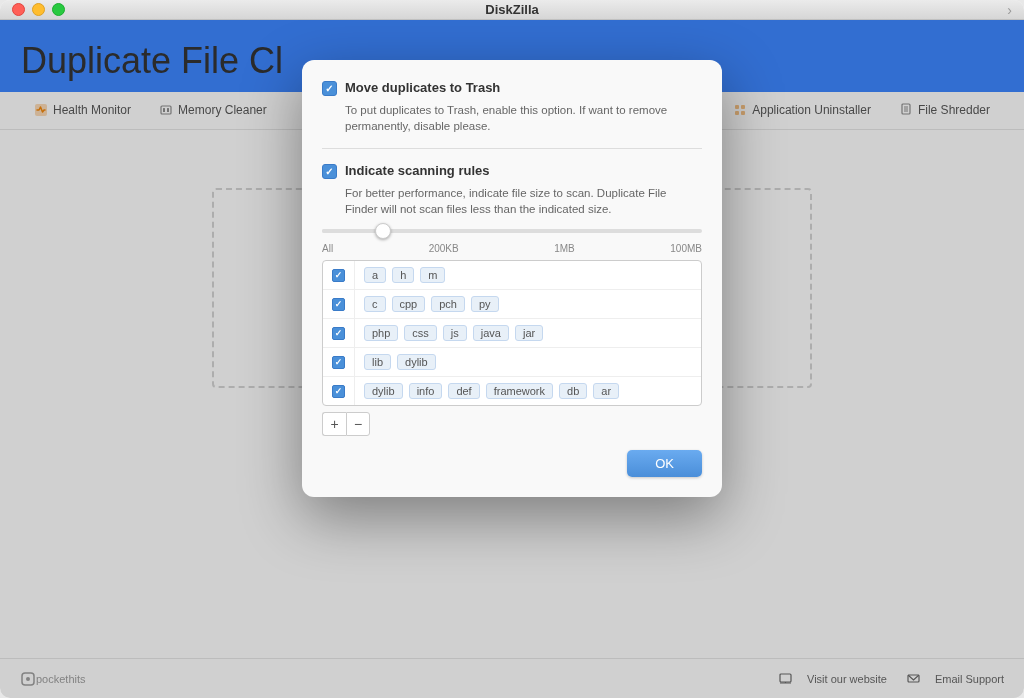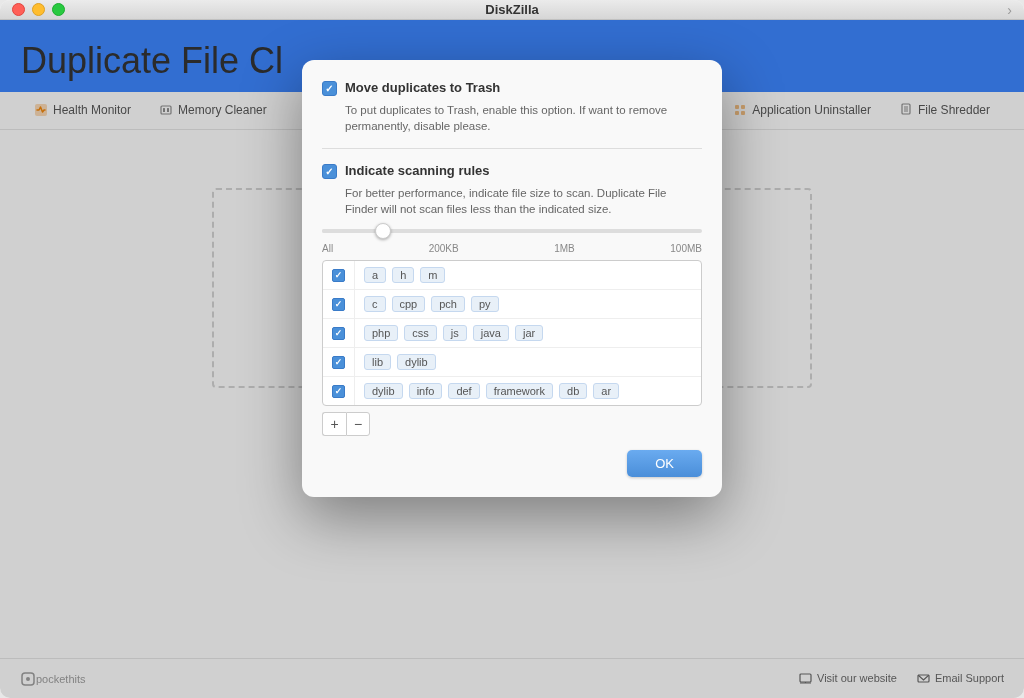--- a/index.html
+++ b/index.html
@@ -156,22 +156,22 @@
       color: #999;
       font-size: 11px;
     }
     .footer-links {
       display: flex;
       align-items: center;
       gap: 20px;
     }
     .footer-link {
       display: flex;
-      align-items: flex-start;
-      gap: 5px;
+      align-items: center;
+      gap: 15px;
       font-size: 11px;
       color: #666;
       cursor: pointer;
     }
 
     
     .overlay-backdrop {
       position: absolute;
       top: 0; left: 0; right: 0; bottom: 0;
       background: rgba(0,0,0,0.15);

